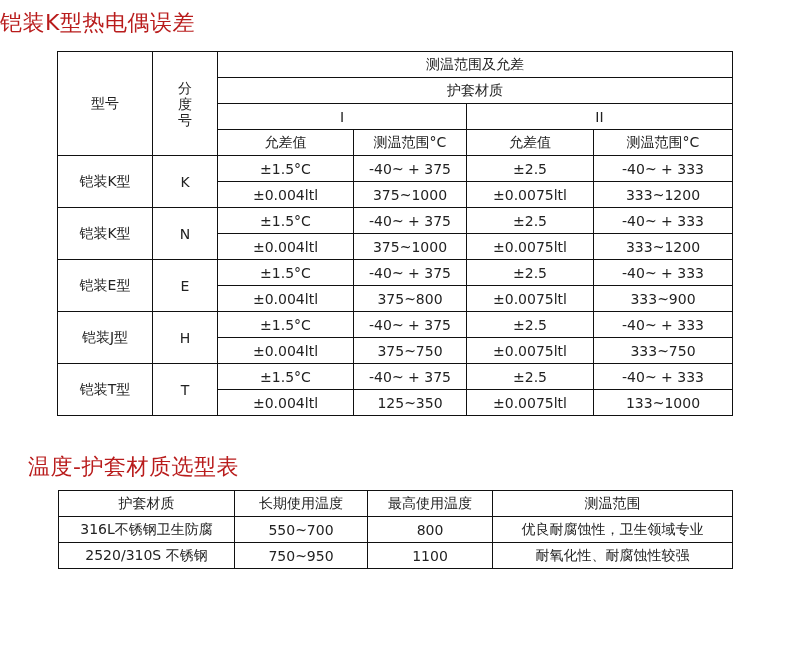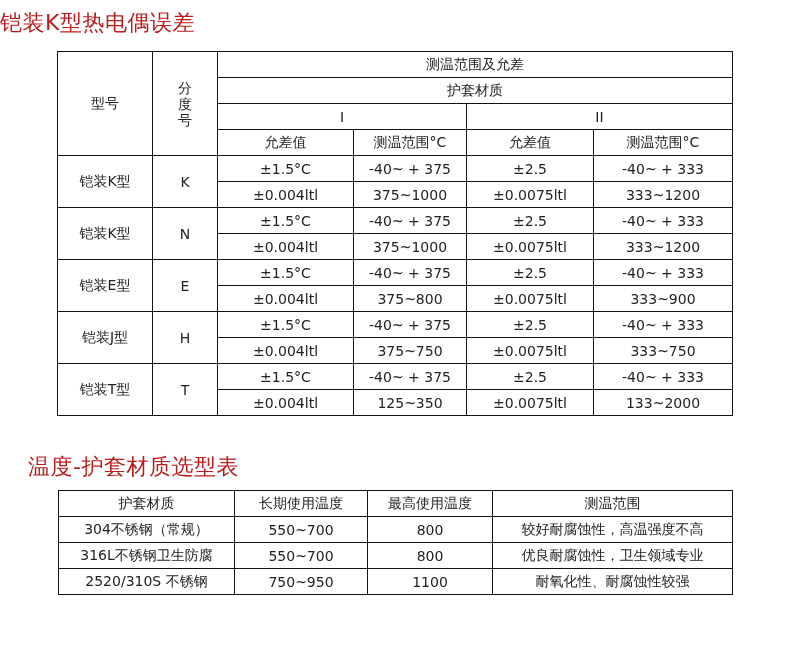--- a/index.html
+++ b/index.html
@@ -123,21 +123,21 @@
     <td rowspan="2">T</td>
     <td>±1.5°C</td>
     <td>-40~ + 375</td>
     <td>±2.5</td>
     <td>-40~ + 333</td>
   </tr>
   <tr>
     <td>±0.004ltl</td>
     <td>125~350</td>
     <td>±0.0075ltl</td>
-    <td>133~2000</td>
+    <td>133~1000</td>
   </tr>
 </tbody>
   </table>
 
 <div id="t2-title" class="title">温度-护套材质选型表</div>
 
 <table id="t2">
   <colgroup>
     <col style="width:176px">
       <col style="width:133px">
@@ -145,26 +145,20 @@
       <col style="width:240px">
   </colgroup>
   <tbody>
       <tr>
     <th>护套材质</th>
     <th>长期使用温度</th>
     <th>最高使用温度</th>
     <th>测温范围</th>
   </tr>
   <tr>
-    <td>304不锈钢（常规）</td>
-    <td>550~700</td>
-    <td>800</td>
-    <td>较好耐腐蚀性，高温强度不高</td>
-  </tr>
-  <tr>
     <td>316L不锈钢卫生防腐</td>
     <td>550~700</td>
     <td>800</td>
     <td>优良耐腐蚀性，卫生领域专业</td>
   </tr>
   <tr>
     <td>2520/310S 不锈钢</td>
     <td>750~950</td>
     <td>1100</td>
     <td>耐氧化性、耐腐蚀性较强</td>

